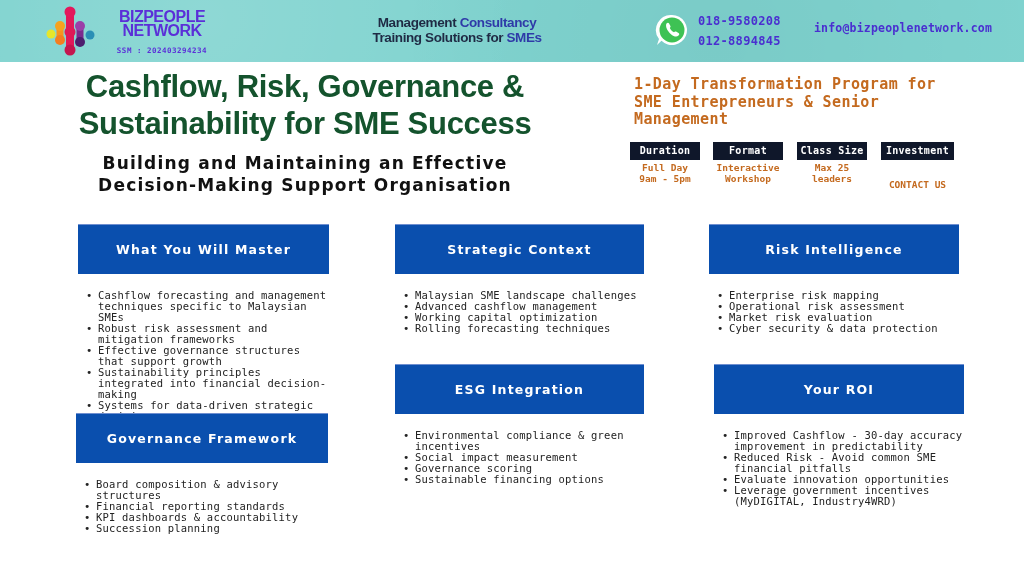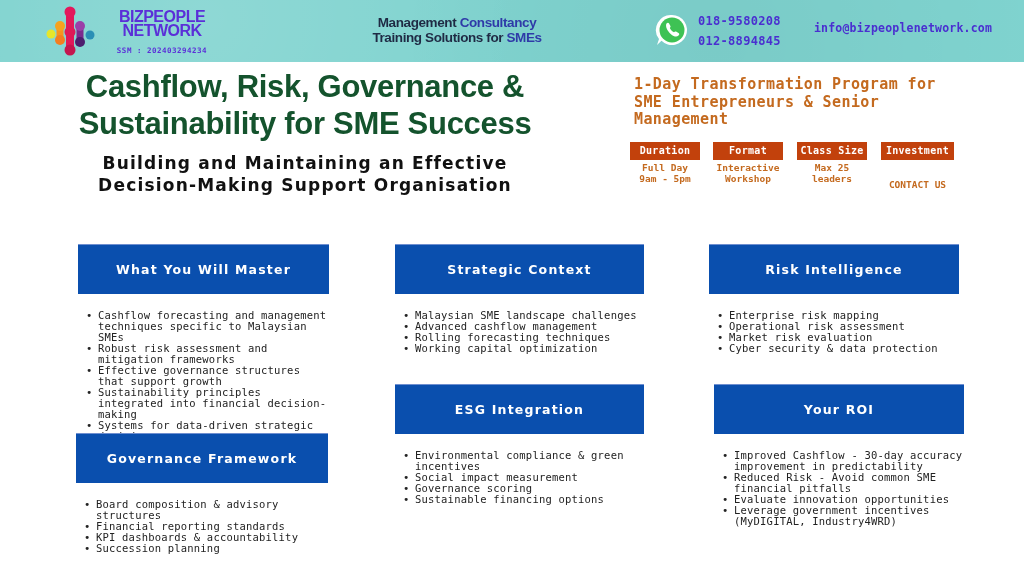--- a/index.html
+++ b/index.html
@@ -28,26 +28,26 @@
   .phones { position: absolute; left: 698px; top: 11px; font-family: "DejaVu Sans Mono", monospace; font-weight: bold; font-size: 12px; line-height: 20px; color: #4a2fd0; letter-spacing: 0.3px; }
   .email { position: absolute; left: 814px; top: 21px; font-family: "DejaVu Sans Mono", monospace; font-weight: bold; font-size: 11.5px; color: #4a2fd0; letter-spacing: 0.2px; }
 
   
   .main-title { position: absolute; left: 60px; top: 68px; width: 490px; text-align: center; font-family: "Liberation Sans", sans-serif; font-weight: bold; font-size: 31px; line-height: 37px; color: #14532d; letter-spacing: -0.3px; }
   .sub-title { position: absolute; left: 60px; top: 152px; width: 490px; text-align: center; font-family: "DejaVu Sans", sans-serif; font-weight: bold; font-size: 17px; line-height: 22px; color: #111; letter-spacing: 1.2px; }
 
   .program-title { position: absolute; left: 634px; top: 76px; width: 330px; font-family: "DejaVu Sans Mono", monospace; font-weight: bold; font-size: 15px; line-height: 17.5px; color: #c46a1f; letter-spacing: 0.4px; }
 
   .info-box { position: absolute; top: 142px; width: 70px; text-align: center; }
-  .info-label { display: block; background: #c2410c; color: #fff; font-family: "DejaVu Sans Mono", monospace; font-weight: bold; font-size: 10px; height: 18px; line-height: 18px; letter-spacing: 0.3px; }
+  .info-label { display: block; background: #0f172a; color: #fff; font-family: "DejaVu Sans Mono", monospace; font-weight: bold; font-size: 10px; height: 18px; line-height: 18px; letter-spacing: 0.3px; }
   .info-value { display: block; margin-top: 3px; font-family: "DejaVu Sans Mono", monospace; font-weight: bold; font-size: 9.5px; line-height: 10.5px; color: #c46a1f; }
 
   
   .section { position: absolute; }
-  .section-head { height: 50px; background: #0a4fae; color: #fff; display: flex; align-items: center; justify-content: center; font-family: "DejaVu Sans", sans-serif; font-weight: bold; font-size: 12.5px; letter-spacing: 1.2px; border-top: 1px solid #6f8fd0; margin-top: 20px; }
+  .section-head { height: 50px; background: #0a4fae; color: #fff; display: flex; align-items: center; justify-content: center; font-family: "DejaVu Sans", sans-serif; font-weight: bold; font-size: 12.5px; letter-spacing: 1.2px; border-top: 1px solid #6f8fd0; }
   .section ul { list-style: none; margin-top: 16px; padding-left: 8px; }
   .section li { position: relative; padding-left: 12px; font-family: "DejaVu Sans Mono", monospace; font-size: 10.5px; line-height: 11px; color: #222; letter-spacing: 0.2px; }
   .section li::before { content: "•"; position: absolute; left: 0; top: 0; color: #222; }
 </style>
 </head>
 <body>
 
 <div class="header">
   <svg class="logo-mark" viewBox="0 0 50 50">
     <line x1="24" y1="6" x2="24" y2="44" stroke="#e0195a" stroke-width="8" stroke-linecap="round"></line>
@@ -130,22 +130,22 @@
     <li>KPI dashboards &amp; accountability</li>
     <li>Succession planning</li>
   </ul>
 </div>
 
 <div class="section" style="left:395px; top:224px; width:249px;">
   <div class="section-head">Strategic Context</div>
   <ul>
     <li>Malaysian SME landscape challenges</li>
     <li>Advanced cashflow management</li>
+    <li>Working capital optimization</li>
     <li>Rolling forecasting techniques</li>
-    <li>Working capital optimization</li>
   </ul>
 </div>
 
 <div class="section" style="left:395px; top:364px; width:249px;">
   <div class="section-head">ESG Integration</div>
   <ul>
     <li>Environmental compliance &amp; green incentives</li>
     <li>Social impact measurement</li>
     <li>Governance scoring</li>
     <li>Sustainable financing options</li>

